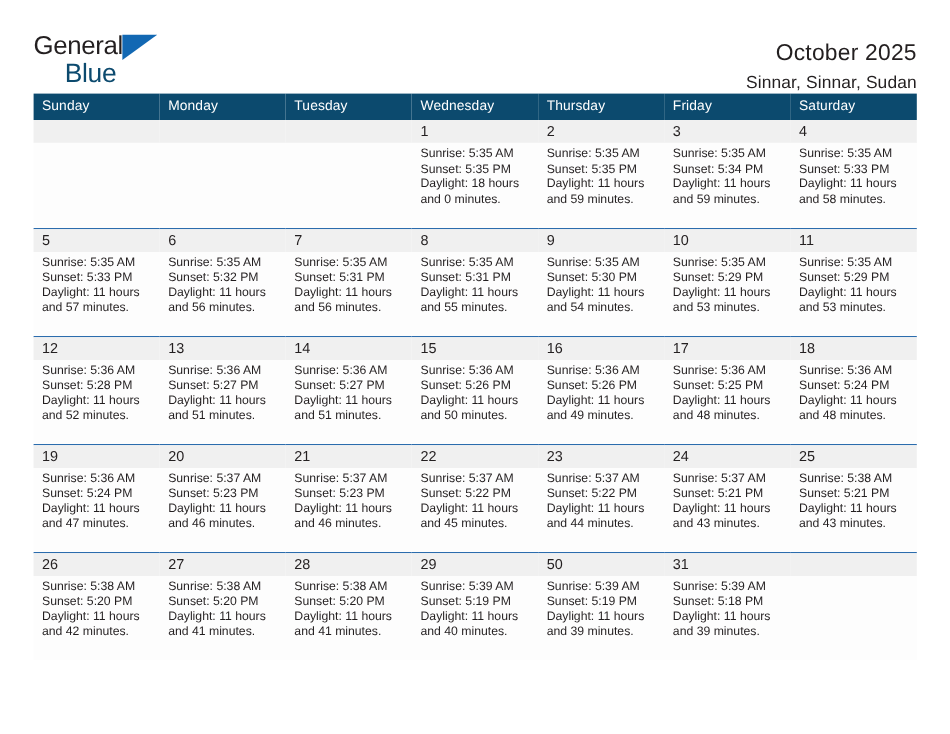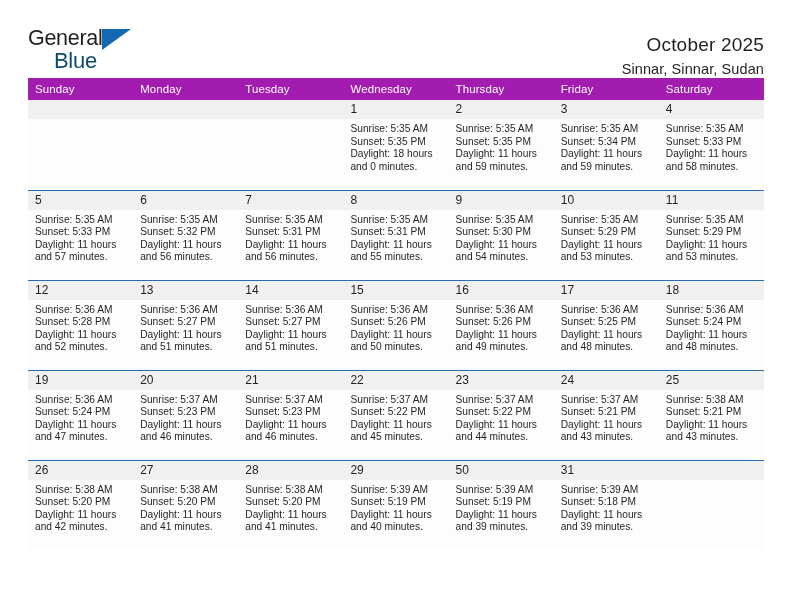--- a/index.html
+++ b/index.html
@@ -87,21 +87,21 @@
   }
 
   
   .calendar {
     width: 736px;
     border-collapse: collapse;
     table-layout: fixed;
   }
 
   .dow-row th {
-    background: #a21caf;
+    background: #0c4a6e;
     color: #ffffff;
     font-size: 11.5px;
     font-weight: normal;
     text-align: left;
     padding: 5px 0 5px 7px;
     height: 21px;
     letter-spacing: 0.1px;
   }
 
   .week-row td {

